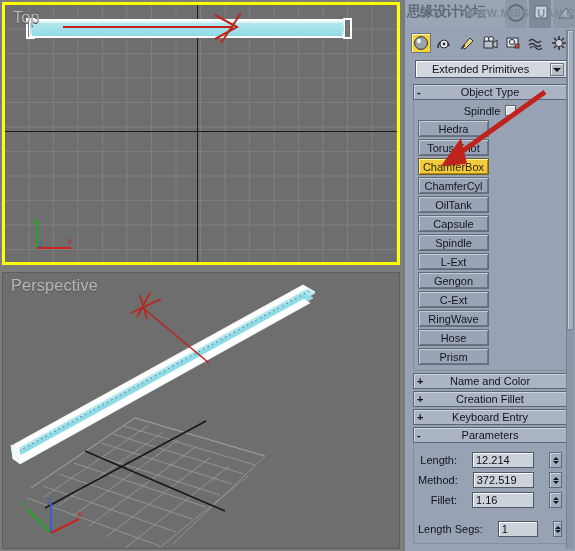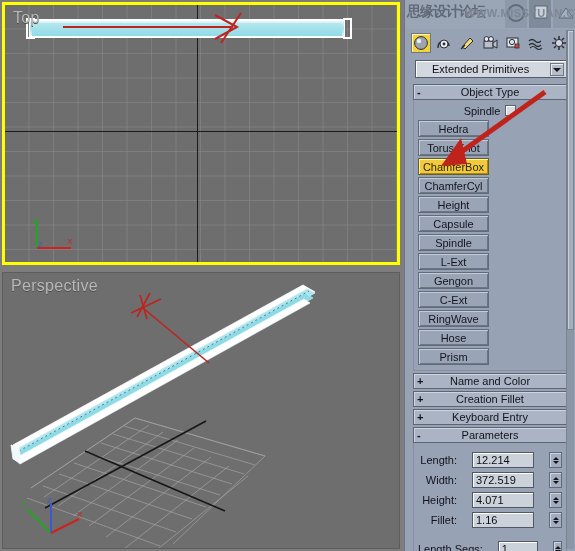--- a/index.html
+++ b/index.html
@@ -456,21 +456,21 @@
     <div class="ot-body">
       <div class="autogrid-row">
         <span class="lbl">Spindle</span>
         <span class="chk"></span>
       </div>
       <div class="btn-grid" id="ot-buttons">
           <div class="ot-btn">Hedra</div>
           <div class="ot-btn">Torus Knot</div>
           <div class="ot-btn sel">ChamferBox</div>
           <div class="ot-btn">ChamferCyl</div>
-          <div class="ot-btn">Height</div>
+          <div class="ot-btn">OilTank</div>
           <div class="ot-btn">Capsule</div>
           <div class="ot-btn">Spindle</div>
           <div class="ot-btn">L-Ext</div>
           <div class="ot-btn">Gengon</div>
           <div class="ot-btn">C-Ext</div>
           <div class="ot-btn">RingWave</div>
           <div class="ot-btn">Hose</div>
           <div class="ot-btn">Prism</div>
         </div>
     </div>
@@ -496,30 +496,22 @@
       <div id="param-rows">
           <div class="prow">
             <span class="plabel">Length:</span>
             <span class="pfield">12.214</span>
             <span class="spinner">
               <i class="up"></i>
               <i class="down"></i>
             </span>
           </div>
           <div class="prow">
-            <span class="plabel">Width:</span>
+            <span class="plabel">Method:</span>
             <span class="pfield">372.519</span>
-            <span class="spinner">
-              <i class="up"></i>
-              <i class="down"></i>
-            </span>
-          </div>
-          <div class="prow">
-            <span class="plabel">Height:</span>
-            <span class="pfield">4.071</span>
             <span class="spinner">
               <i class="up"></i>
               <i class="down"></i>
             </span>
           </div>
           <div class="prow">
             <span class="plabel">Fillet:</span>
             <span class="pfield">1.16</span>
             <span class="spinner">
               <i class="up"></i>

